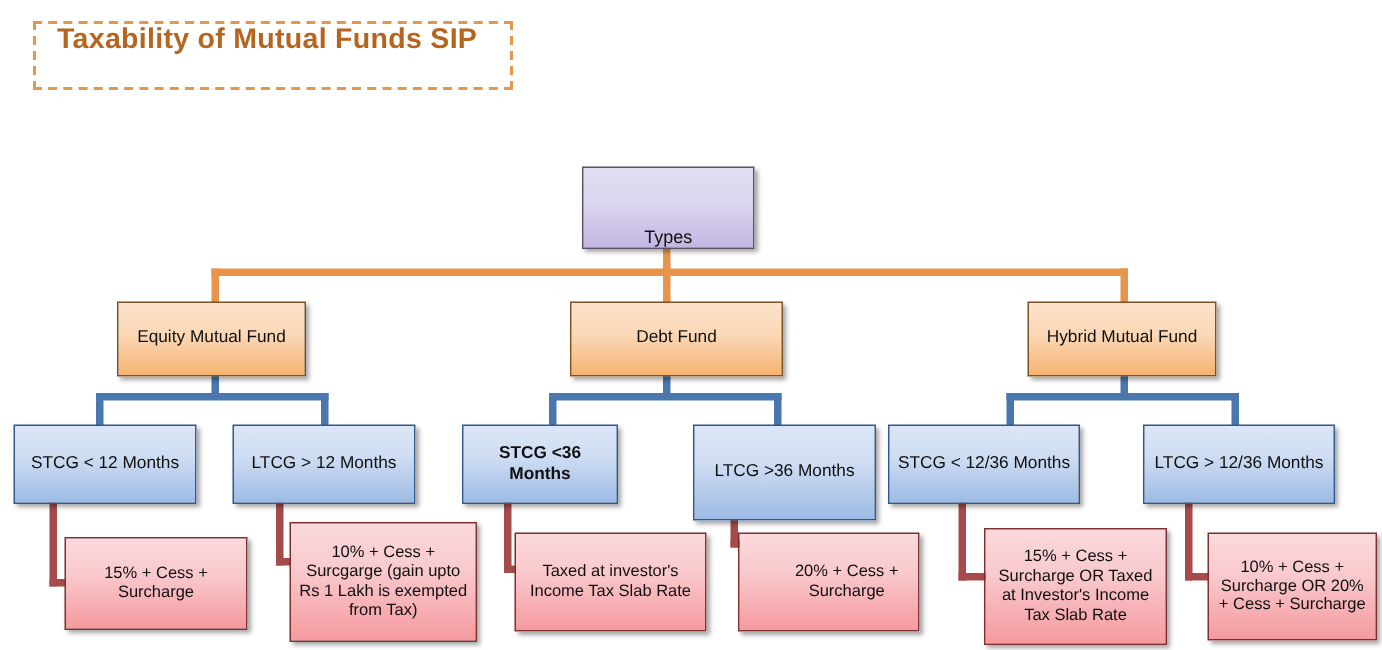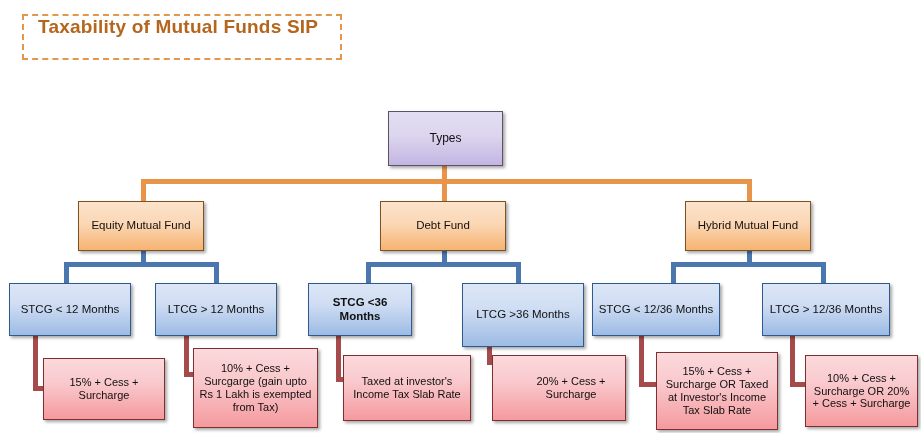--- a/index.html
+++ b/index.html
@@ -39,20 +39,21 @@
     line-height:1.18;
     box-shadow:2px 2px 3px rgba(0,0,0,.35);
   }
   .node span{display:block;padding:0 4px;}
 
   
   .node.root{
     background:linear-gradient(to bottom,#E2DEF2 0%,#DCD5EE 45%,#C3B5E2 100%);
     border:1px solid #5B5266;
     font-size:12px;
+    align-items:flex-end;
   }
   
   .node.fund{
     background:linear-gradient(to bottom,#FCE3CC 0%,#FBD7B5 45%,#F6B371 100%);
     border:1px solid #7A5224;
     font-size:11.5px;
   }
   
   .node.period{
     background:linear-gradient(to bottom,#DCE6F6 0%,#CFDDF3 40%,#9DBBE4 100%);
@@ -120,21 +121,21 @@
   <div class="ln red" style="left:790px;top:335px;width:5px;height:52px;"></div>
   <div class="ln red" style="left:790px;top:382px;width:20px;height:5px;"></div>
 
   <div class="node root" style="left:388px;top:111px;width:115px;height:55px;">
     <span>Types</span>
   </div>
 
   <div class="node fund" style="left:78px;top:201px;width:126px;height:50px;">
     <span>Equity Mutual Fund</span>
   </div>
-  <div class="node fund" style="left:380px;top:201px;width:126px;height:50px;align-items:center;">
+  <div class="node fund" style="left:380px;top:201px;width:142px;height:50px;align-items:center;">
     <span>Debt Fund</span>
   </div>
   <div class="node fund" style="left:685px;top:201px;width:126px;height:50px;">
     <span>Hybrid Mutual Fund</span>
   </div>
 
   <div class="node period" style="left:9px;top:283px;width:122px;height:53px;">
     <span>STCG &lt; 12 Months</span>
   </div>
   <div class="node period" style="left:155px;top:283px;width:122px;height:53px;">
@@ -155,21 +156,21 @@
 
   <div class="node tax" style="left:43px;top:358px;width:122px;height:62px;">
     <span>15% + Cess + Surcharge</span>
   </div>
   <div class="node tax" style="left:193px;top:348px;width:125px;height:80px;">
     <span>10% + Cess + Surcgarge (gain upto Rs 1 Lakh is exempted from Tax)</span>
   </div>
   <div class="node tax" style="left:343px;top:355px;width:128px;height:66px;">
     <span>Taxed at investor's Income Tax Slab Rate</span>
   </div>
-  <div class="node tax" style="left:492px;top:355px;width:134px;height:66px;padding-left:24px;">
+  <div class="node tax" style="left:492px;top:355px;width:121px;height:66px;padding-left:24px;">
     <span>20% + Cess + Surcharge</span>
   </div>
   <div class="node tax" style="left:656px;top:352px;width:122px;height:78px;">
     <span>15% + Cess + Surcharge OR Taxed at Investor's Income Tax Slab Rate</span>
   </div>
   <div class="node tax" style="left:805px;top:355px;width:113px;height:72px;">
     <span>10% + Cess + Surcharge OR 20% + Cess + Surcharge</span>
   </div>
 
 </div>

